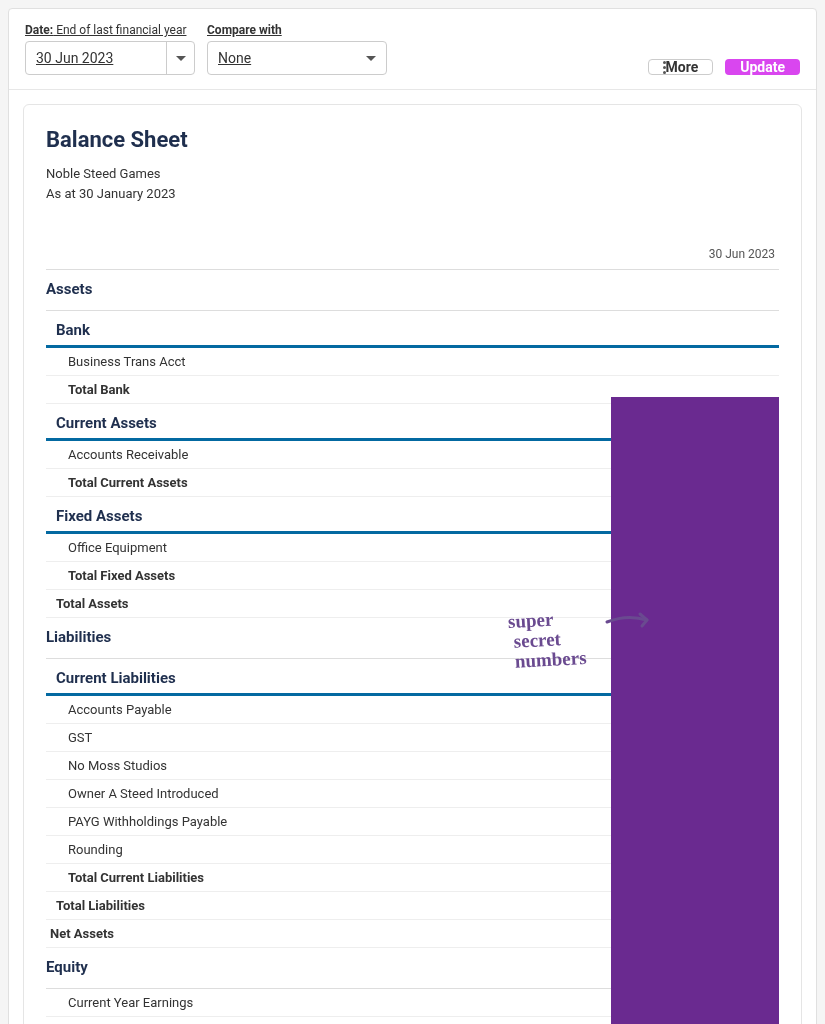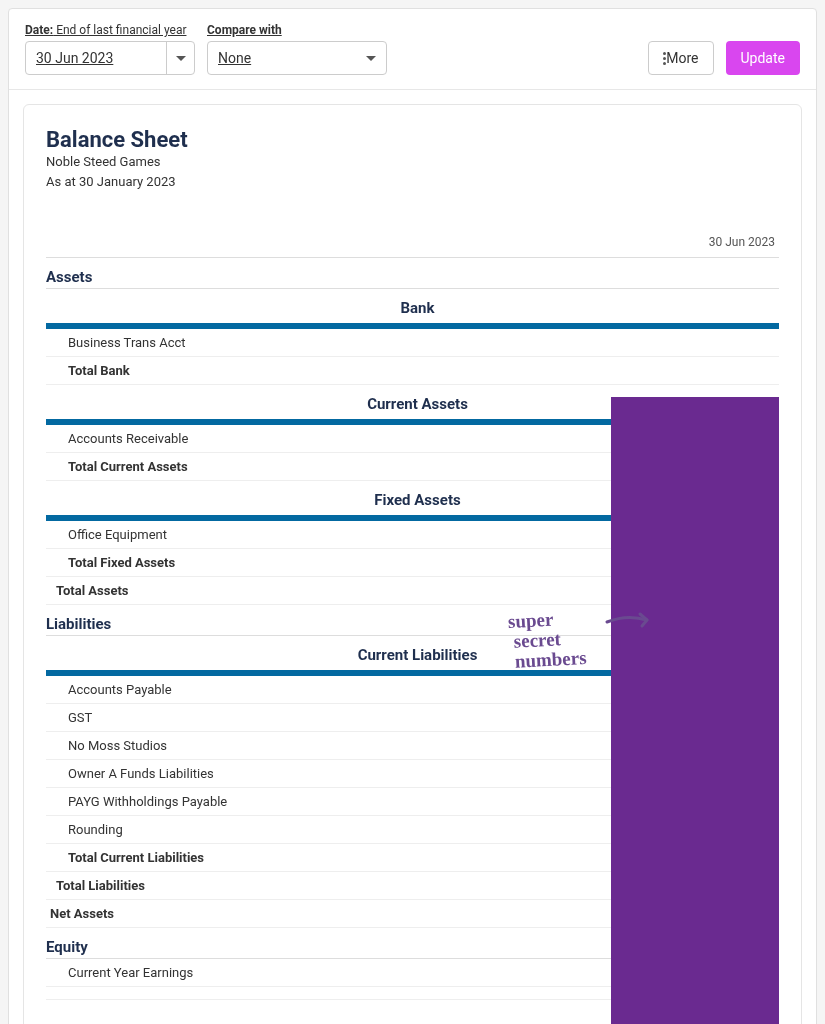--- a/index.html
+++ b/index.html
@@ -54,25 +54,25 @@
       border: 1px solid #ccc;
       border-radius: 4px;
       height: 34px;
       padding: 6px 10px;
       font-size: 14px;
       min-width: 180px;
       background: #fff;
     }
     .spacer { flex: 1; }
     .btn {
-      height: 34px;
+      height: 16px;
       padding: 0 14px;
       border-radius: 4px;
       font-size: 14px;
-      font-weight: 400;
+      font-weight: 700;
       display: flex;
       align-items: center;
       cursor: pointer;
       border: 1px solid transparent;
     }
     .btn-more { background: #fff; border: 1px solid #ccc; color: #333; }
     .btn-update { background: #d946ef; color: #fff; }
     .caret-down {
       width: 0; height: 0;
       border-left: 5px solid transparent;
@@ -86,21 +86,21 @@
     .report-card {
       border: 1px solid #e5e5e5;
       border-radius: 6px;
       padding: 22px 22px 30px;
       position: relative;
     }
     .report-title {
       font-size: 22px;
       font-weight: 700;
       color: #1f2f4e;
-      margin-bottom: 0;
+      margin-bottom: 12px;
     }
     .report-sub { font-size: 13px; color: #333; line-height: 1.5; }
     .col-date {
       text-align: right;
       font-size: 12px;
       color: #555;
       margin-top: 36px;
       padding: 8px 4px 8px 0;
       border-bottom: 1px solid #ddd;
     }
@@ -108,30 +108,29 @@
       display: flex;
       justify-content: space-between;
       padding: 6px 4px;
       border-bottom: 1px solid #eee;
       font-size: 13px;
     }
     .section-l1 {
       font-weight: 700;
       font-size: 15px;
       color: #1f2f4e;
-      padding: 10px 0 2px 0;
+      padding: 10px 0 12px 0;
       border-bottom: 1px solid #ddd;
     }
     .section-l2 {
       font-weight: 700;
       font-size: 15px;
       color: #1f2f4e;
       padding: 10px 0 6px 10px;
-      border-bottom: 6px solid #0369a1;
-      text-align: center;
+      border-bottom: 3px solid #0369a1;
     }
     .line-item { padding-left: 22px; color: #333; text-align: right; }
     .total-l3 { padding-left: 22px; font-weight: 700; color: #333; }
     .total-l2 { padding-left: 10px; font-weight: 700; color: #333; }
     .total-l1 { font-weight: 700; color: #333; }
 
     .redaction {
       position: absolute;
       top: 292px;
       right: 22px;
@@ -244,21 +243,21 @@
       <div class="row line-item">
           <span>Accounts Payable</span>
         </div>
       <div class="row line-item">
           <span>GST</span>
         </div>
       <div class="row line-item">
           <span>No Moss Studios</span>
         </div>
       <div class="row line-item">
-          <span>Owner A Funds Liabilities</span>
+          <span>Owner A Steed Introduced</span>
         </div>
       <div class="row line-item">
           <span>PAYG Withholdings Payable</span>
         </div>
       <div class="row line-item">
           <span>Rounding</span>
         </div>
       <div class="row total-l3">
           <span>Total Current Liabilities</span>
         </div>

